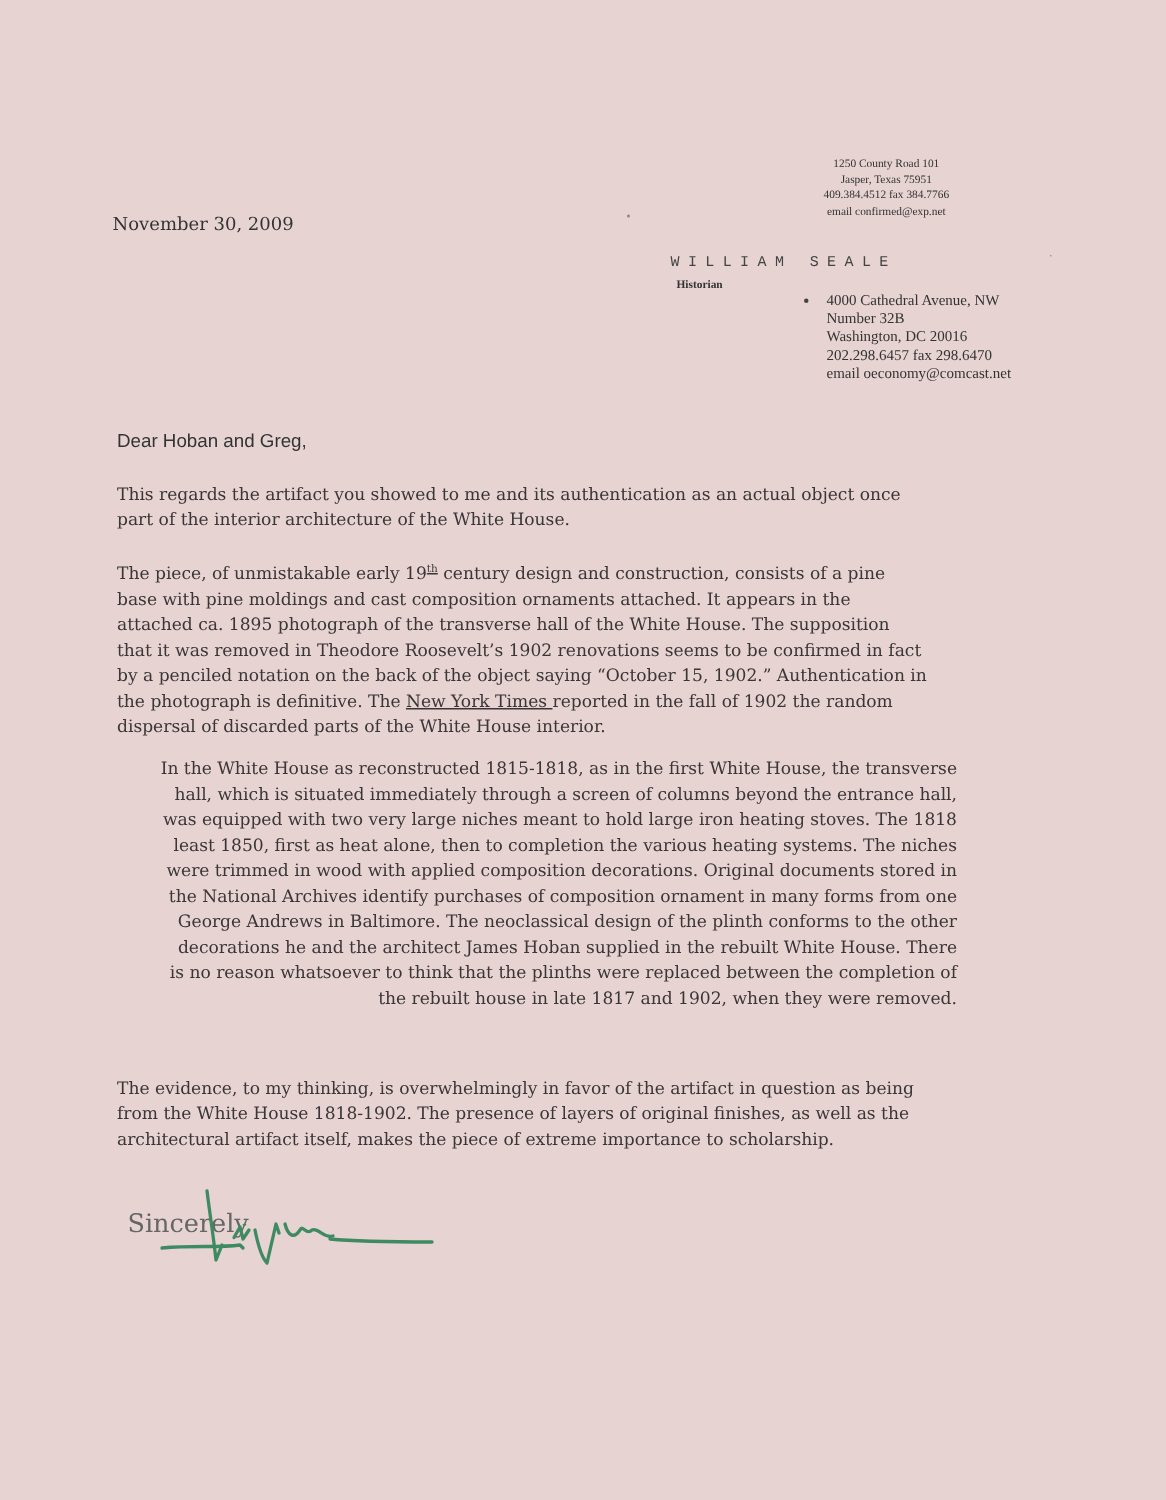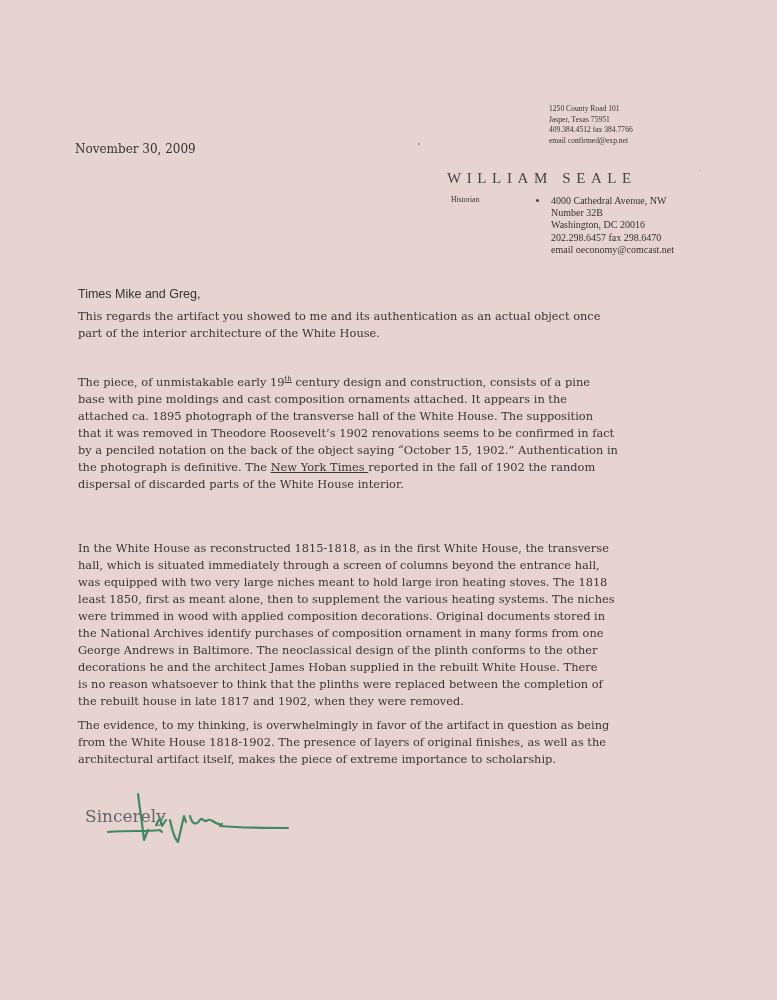--- a/index.html
+++ b/index.html
@@ -10,50 +10,50 @@
     color: #2e2a2b;
   }
 
   .date {
     position: absolute; left: 75px; top: 142px;
     font-family: "DejaVu Serif", serif; font-size: 12px; color: #333;
   }
 
   .addr1 {
     position: absolute; left: 549px; top: 104px;
-    font-family: "Liberation Serif", serif; font-size: 7.6px; line-height: 10.6px; color: #333;
+    font-family: "Liberation Serif", serif; font-size: 7.6px; line-height: 10.6px; color: #333; text-align: center;
   }
   .name {
     position: absolute; left: 447px; top: 170px;
-    font-family: Liberation Serif, serif; font-size: 15px; letter-spacing: 5.6px; color: #444;
+    font-family: Liberation Mono, monospace; font-size: 10px; letter-spacing: 5.6px; color: #444;
   }
   .title {
-    position: absolute; left: 451px; top: 195px;
-    font-family: "Liberation Serif", serif; font-size: 7.6px; color: #333;
+    position: absolute; left: 451px; top: 185px;
+    font-family: "Liberation Serif", serif; font-size: 7.6px; color: #333; font-weight: bold;
   }
   .dot {
     position: absolute; left: 536px; top: 199px; width: 3px; height: 3px; border-radius: 50%; background: #444;
   }
   .addr2 {
     position: absolute; left: 551px; top: 195px;
     font-family: "Liberation Serif", serif; font-size: 10px; line-height: 12.2px; color: #333;
   }
 
   .salutation {
     position: absolute; left: 78px; top: 287px;
     font-family: "Liberation Sans", sans-serif; font-size: 12.5px; color: #333;
   }
   .para {
     position: absolute; left: 78px; width: 560px;
     font-family: "DejaVu Serif", serif; font-size: 11.4px; line-height: 17px; color: #3a3536;
   }
   .para .line { white-space: nowrap; display: block; }
-  .p1 { top: 308px; }
+  .p1 { top: 321px; }
   .p2 { top: 374px; }
-  .p3 { top: 540px; }
+  .p3 { top: 504px; text-align: right; }
   .p4 { top: 717px; }
   .underline { text-decoration: underline; margin-top: 20px; }
   sup { font-size: 7px; line-height: 0; text-decoration: underline; }
 
   .closing {
     position: absolute; left: 85px; top: 806px;
     font-family: "DejaVu Serif", serif; font-size: 17px; color: #666;
   }
   .signature { position: absolute; left: 100px; top: 790px; }
   .speck { position: absolute; width: 2px; height: 2px; background: #888; border-radius: 50%; }
@@ -77,42 +77,42 @@
   <div class="dot"></div>
 
   <div class="addr2">
     <div>4000 Cathedral Avenue, NW</div>
     <div>Number 32B</div>
     <div>Washington, DC 20016</div>
     <div>202.298.6457 fax 298.6470</div>
     <div>email oeconomy@comcast.net</div>
   </div>
 
-  <div class="salutation">Times Mike and Greg,</div>
+  <div class="salutation">Dear Hoban and Greg,</div>
 
   <div class="para p1">
     <span class="line">This regards the artifact you showed to me and its authentication as an actual object once</span>
     <span class="line">part of the interior architecture of the White House.</span>
   </div>
 
   <div class="para p2">
     <span class="line"><span>The piece, of unmistakable early 19</span><sup>th</sup><span> century design and construction, consists of a pine</span></span>
     <span class="line">base with pine moldings and cast composition ornaments attached. It appears in the</span>
     <span class="line">attached ca. 1895 photograph of the transverse hall of the White House.  The supposition</span>
     <span class="line">that it was removed in Theodore Roosevelt’s 1902 renovations seems to be confirmed in fact</span>
     <span class="line">by a penciled notation on the back of the object saying “October 15, 1902.” Authentication in</span>
     <span class="line"><span>the photograph is definitive. The </span><span class="underline">New York Times </span><span>  reported in the fall of 1902 the random</span></span>
     <span class="line">dispersal of discarded parts of the White House interior.</span>
   </div>
 
   <div class="para p3">
     <span class="line">In the White House as reconstructed 1815-1818, as in the first White House, the transverse</span>
     <span class="line">hall, which is situated immediately through a screen of columns beyond the entrance hall,</span>
     <span class="line">was equipped with two very large niches meant to hold large iron heating stoves. The 1818</span>
-    <span class="line">least 1850, first as meant alone, then to supplement the various heating systems.  The niches</span>
+    <span class="line">least 1850, first as heat alone, then to completion the various heating systems.  The niches</span>
     <span class="line">were trimmed in wood with applied composition decorations. Original documents stored in</span>
     <span class="line">the National Archives identify purchases of composition ornament in many forms from one</span>
     <span class="line">George Andrews in Baltimore. The neoclassical design of the plinth conforms to the other</span>
     <span class="line">decorations he and the architect James Hoban supplied in the rebuilt White House. There</span>
     <span class="line">is no reason whatsoever to think that the plinths were replaced between the completion of</span>
     <span class="line">the rebuilt house in late 1817 and 1902, when they were removed.</span>
   </div>
 
   <div class="para p4">
     <span class="line">The evidence, to my thinking, is overwhelmingly in favor of the artifact in question as being</span>

